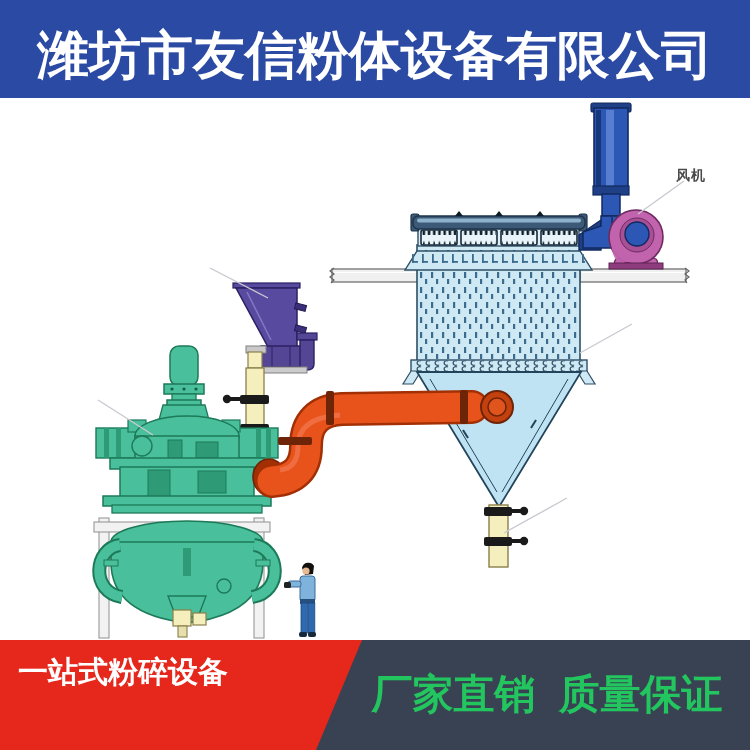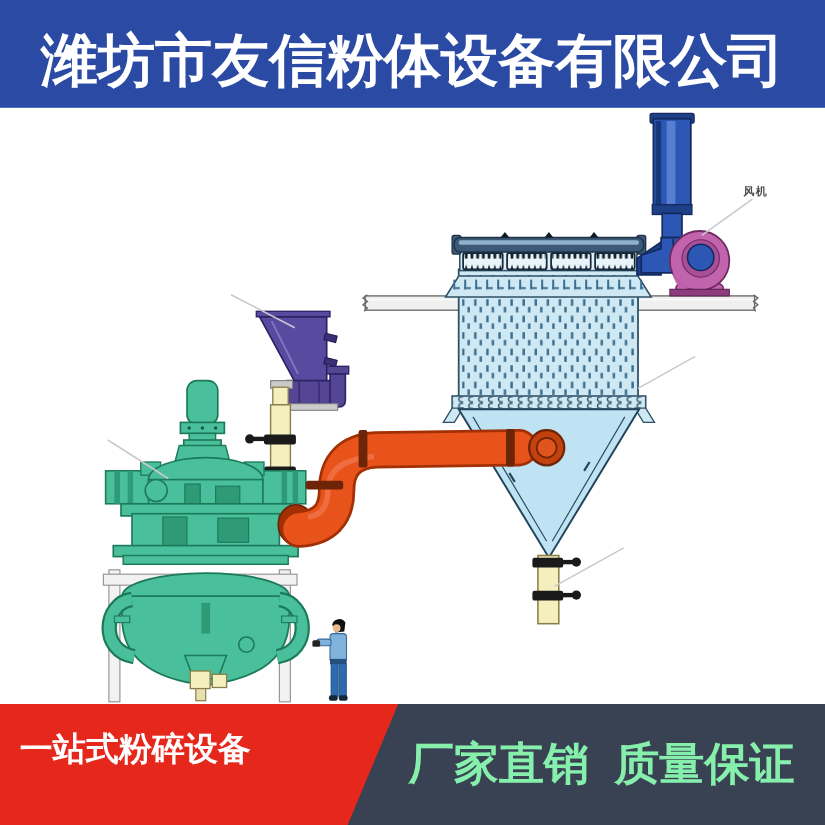--- a/index.html
+++ b/index.html
@@ -11,35 +11,35 @@
     position:absolute;left:0;top:0;width:750px;height:98px;background:#2b4aa3;
     display:flex;align-items:center;justify-content:center;
   }
   .header .title{
     color:#ffffff;font-size:52px;font-weight:bold;letter-spacing:0px;
     transform:translateY(7px);white-space:nowrap;
   }
   .diagram{position:absolute;left:0;top:0;width:750px;height:750px;}
   .diagram svg{display:block;}
   .fan-label{
-    position:absolute;left:676px;top:167px;font-size:10px;color:#4a4a4a;
+    position:absolute;left:676px;top:167px;font-size:14px;color:#4a4a4a;
     font-weight:bold;letter-spacing:1px;
   }
   .footer{position:absolute;left:0;top:640px;width:750px;height:110px;background:#394253;}
   .footer-red{
     position:absolute;left:0;top:0;width:100%;height:100%;background:#e6271c;
     -webkit-clip-path:polygon(0 0,362px 0,316px 100%,0 100%);
     clip-path:polygon(0 0,362px 0,316px 100%,0 100%);
   }
   .footer-left-text{
-    position:absolute;left:18px;top:23px;color:#fff;font-weight:bold;
+    position:absolute;left:18px;top:13px;color:#fff;font-weight:bold;
     font-size:30px;line-height:37px;white-space:nowrap;
   }
   .footer-right-text{
-    position:absolute;left:352px;right:8px;top:27px;color:#86efac;font-weight:bold;
+    position:absolute;left:352px;right:8px;top:27px;color:#22c55e;font-weight:bold;
     font-size:41px;text-align:center;white-space:pre;
   }
 </style>
 </head>
 <body>
 
 <div class="stage">
 
   <div class="diagram">
   <svg width="750" height="750" viewBox="0 0 750 750" xmlns="http://www.w3.org/2000/svg">

